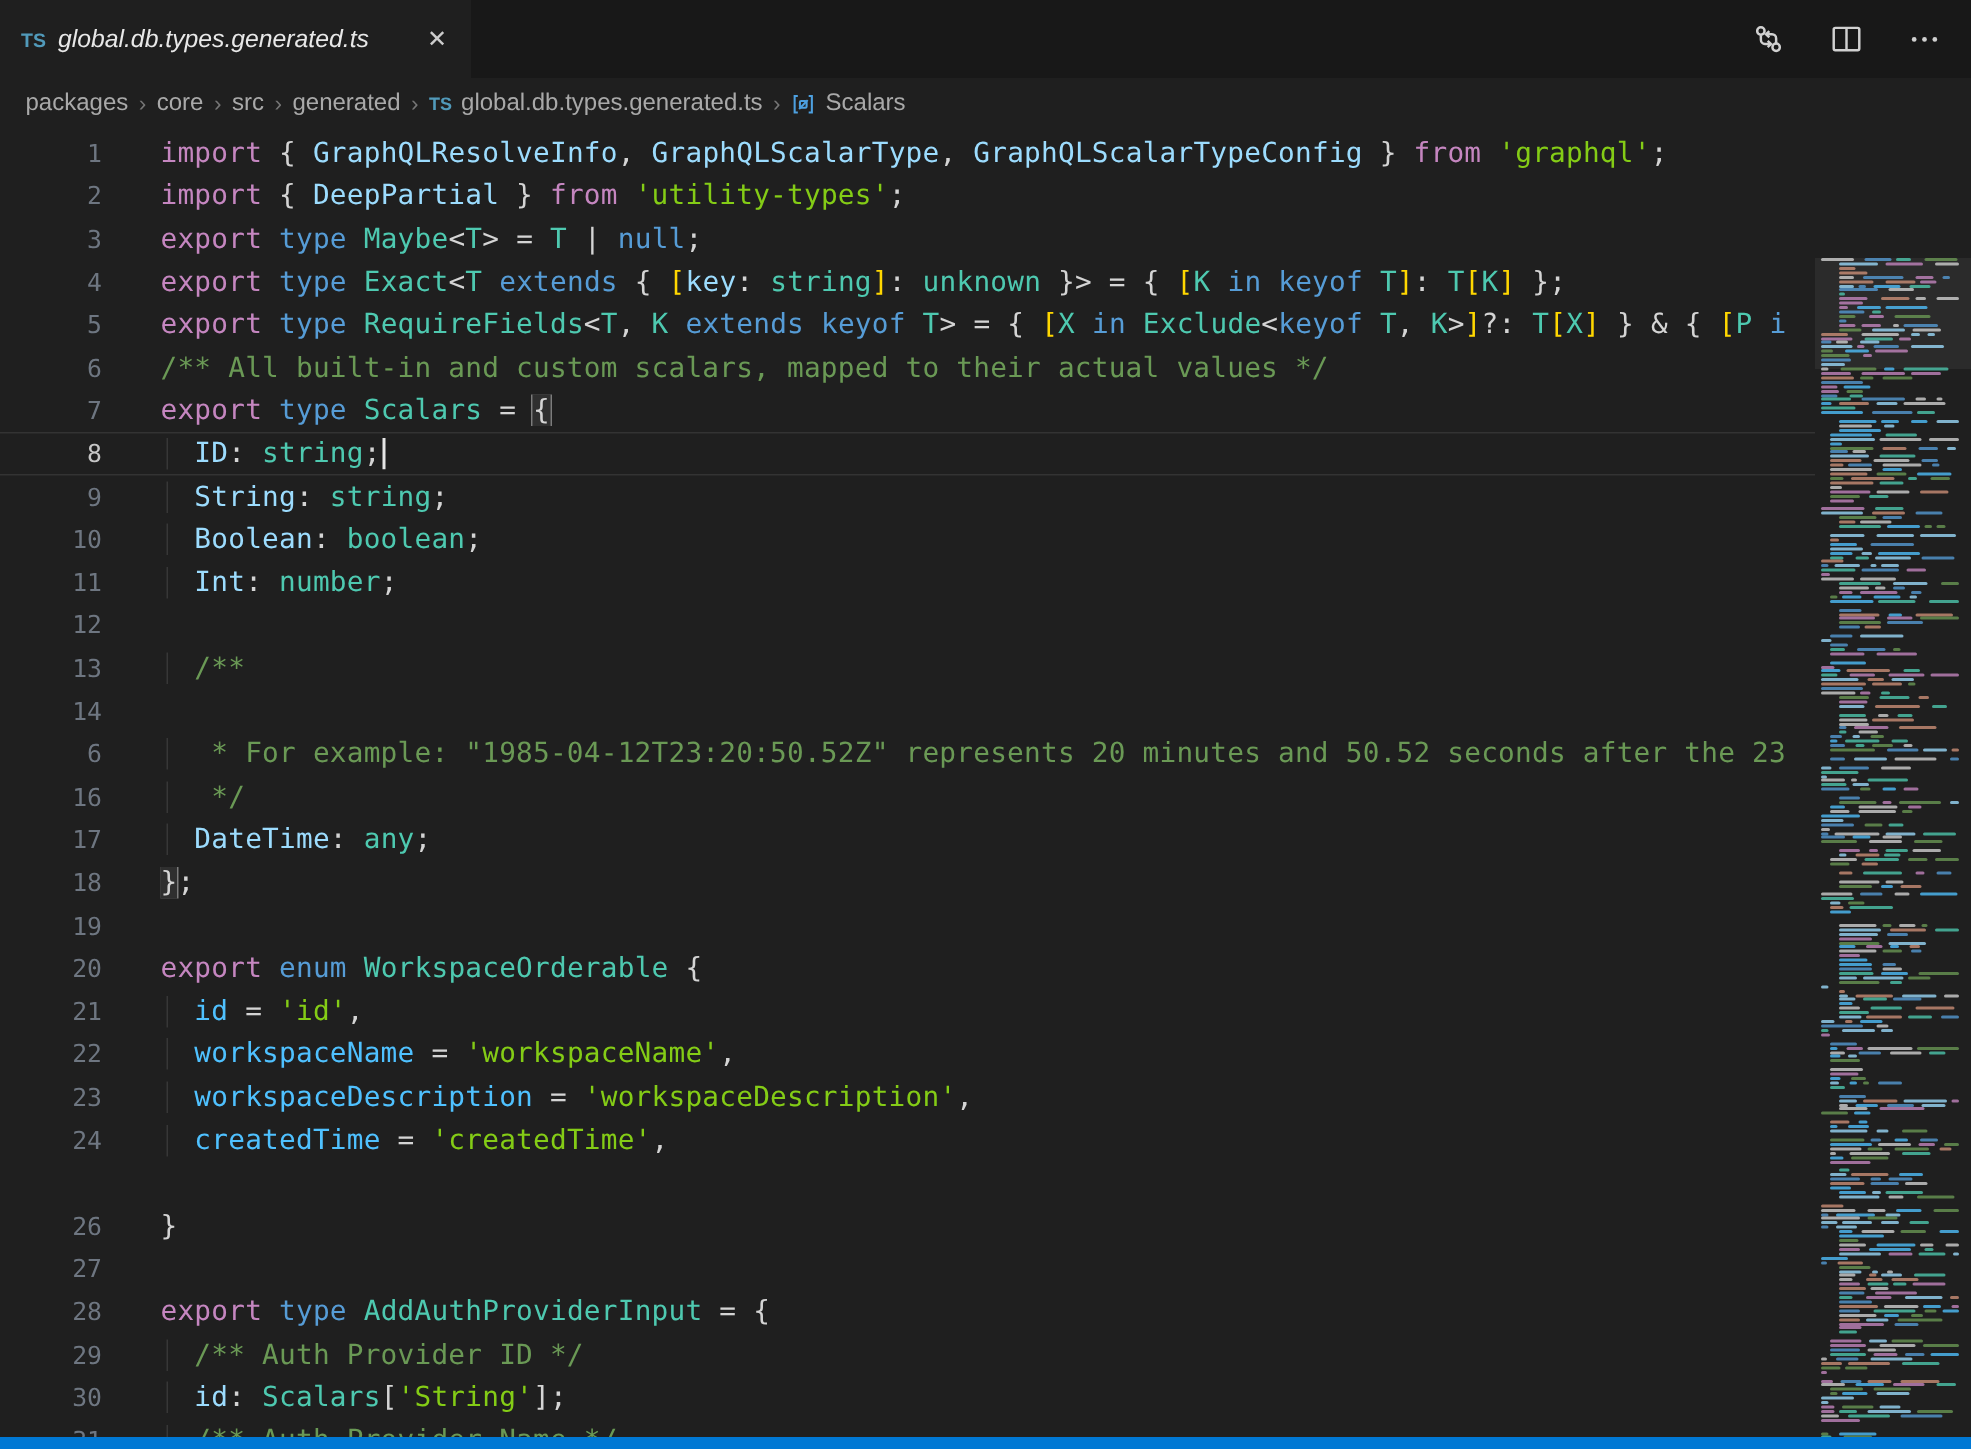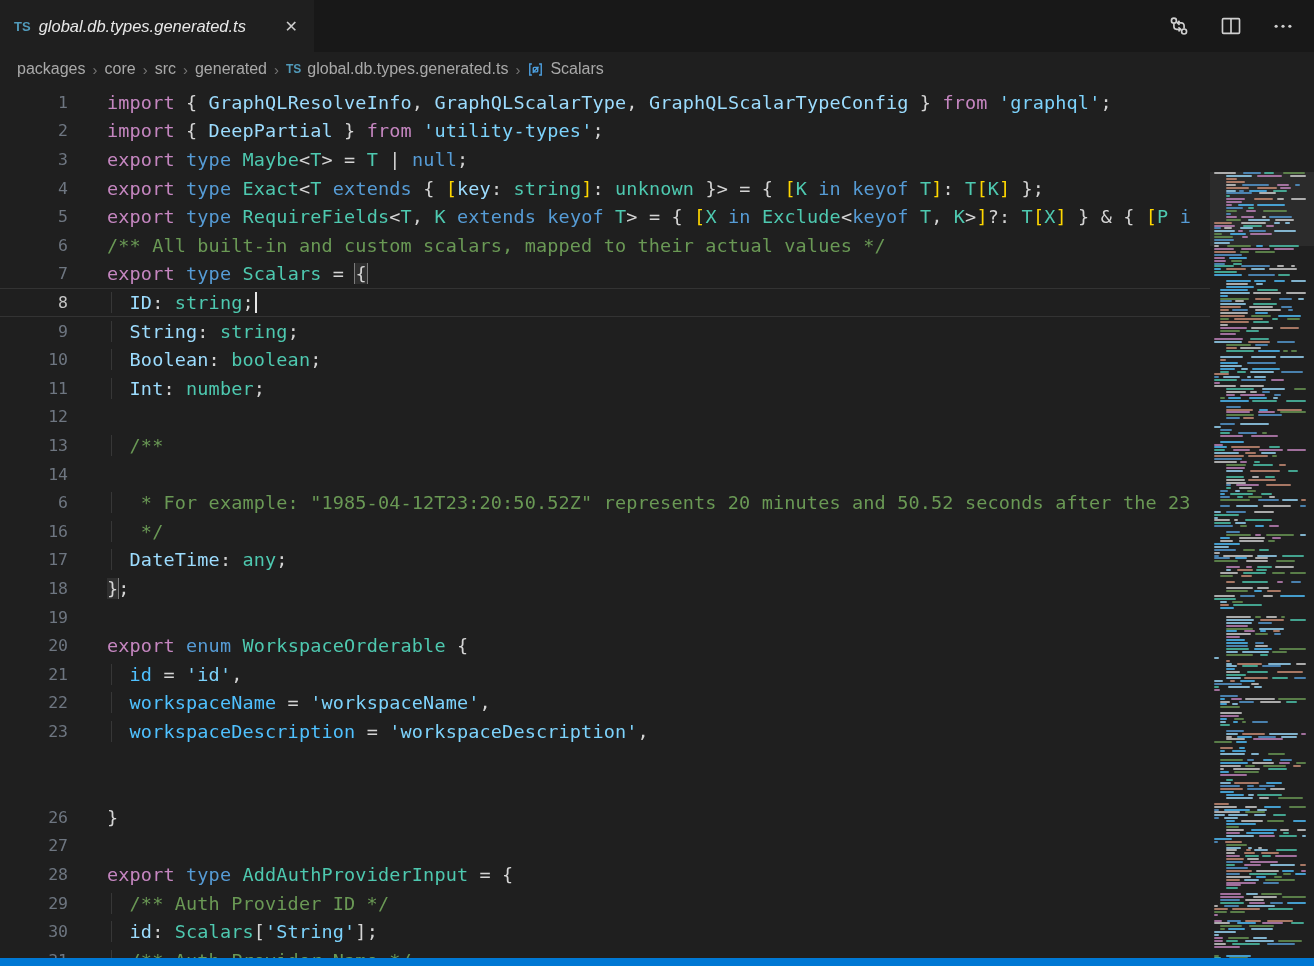--- a/index.html
+++ b/index.html
@@ -45,21 +45,21 @@
   .code { position:relative; flex:1; white-space:pre; overflow:hidden;
           font-family:"DejaVu Sans Mono", monospace; font-size:18.5px;
           letter-spacing:0.15px; color:#d4d4d4; }
   .line.guide .code::before { content:""; position:absolute; left:4px; top:-5px;
           bottom:-5px; width:1px; background:#373737; }
   .k { color:#C586C0; }  
   .b { color:#569CD6; }  
   .t { color:#4EC9B0; }  
   .v { color:#9CDCFE; }  
   .e { color:#4FC1FF; }  
-  .s { color:#7dd3fc; }  
+  .s { color:#84cc16; }  
   .c { color:#6A9955; }  
   .p { color:#D4D4D4; }  
   .g { color:#FFD700; }  
   .m { outline:1px solid #7c7c7c; background:rgba(120,120,120,0.18); }
   .cursor { display:inline-block; width:2px; height:21px; background:#e6e6e6;
             vertical-align:text-bottom; margin-left:1px; }
 
   
   .minimap { position:absolute; right:0; top:86px; width:104px; height:880px;
              background:#1f1f1f; overflow:hidden; cursor:pointer; }
@@ -226,20 +226,24 @@
         <span class="num">21</span>
         <span class="code"><span class="p">  </span><span class="e">id</span><span class="p"> = </span><span class="s">'id'</span><span class="p">,</span></span>
       </div>
       <div class="line guide" style="top: 600.6px;">
         <span class="num">22</span>
         <span class="code"><span class="p">  </span><span class="e">workspaceName</span><span class="p"> = </span><span class="s">'workspaceName'</span><span class="p">,</span></span>
       </div>
       <div class="line guide" style="top: 629.2px;">
         <span class="num">23</span>
         <span class="code"><span class="p">  </span><span class="e">workspaceDescription</span><span class="p"> = </span><span class="s">'workspaceDescription'</span><span class="p">,</span></span>
+      </div>
+      <div class="line guide" style="top: 657.8px;">
+        <span class="num">24</span>
+        <span class="code"><span class="p">  </span><span class="e">createdTime</span><span class="p"> = </span><span class="s">'createdTime'</span><span class="p">,</span></span>
       </div>
       <div class="line" style="top: 715px;">
         <span class="num">26</span>
         <span class="code"><span class="p">}</span></span>
       </div>
       <div class="line" style="top: 743.6px;">
         <span class="num">27</span>
         <span class="code"></span>
       </div>
       <div class="line" style="top: 772.2px;">

